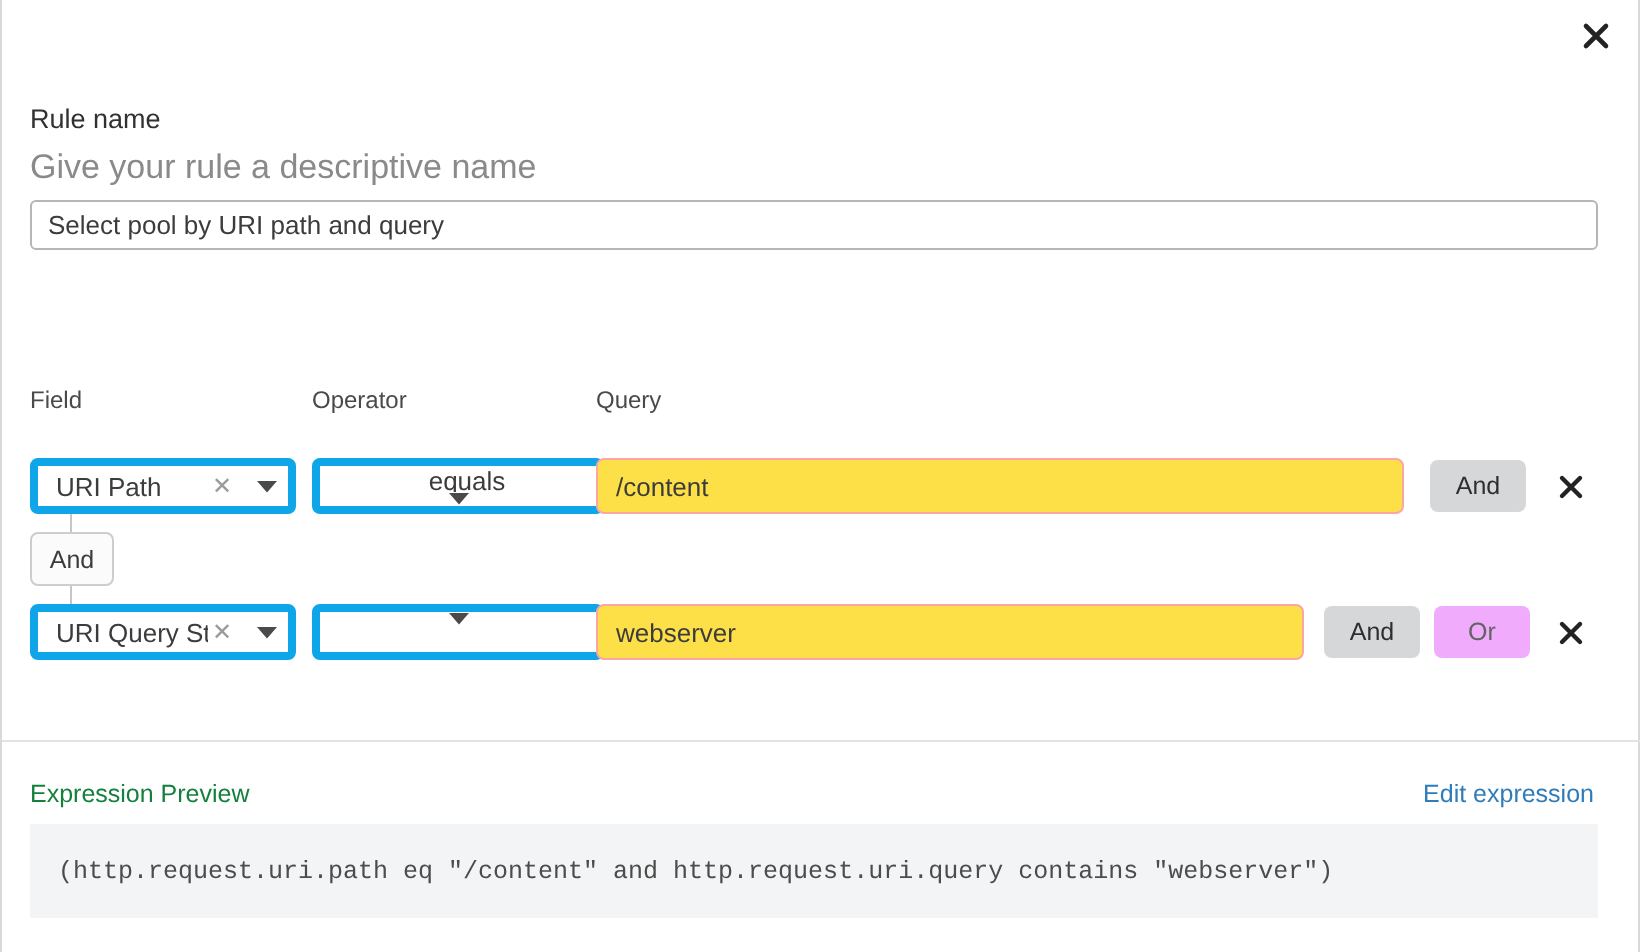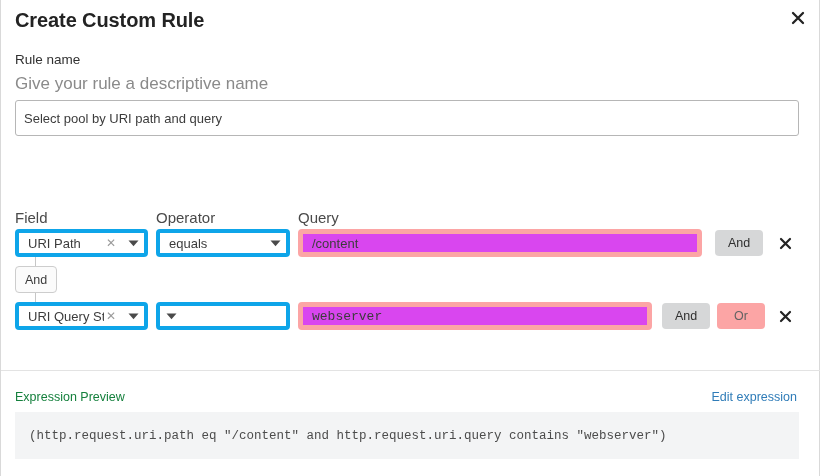--- a/index.html
+++ b/index.html
@@ -66,21 +66,21 @@
   .rule-name-help {
     position: absolute;
     left: 14px;
     top: 74px;
   }
   .rule-name-input {
     position: absolute;
     left: 14px;
     top: 100px;
     width: 784px;
-    height: 36px;
+    height: 25px;
     box-sizing: border-box;
     border: 1px solid #b6b6b6;
     border-radius: 3px;
     background: #fff;
     font-family: "Liberation Sans", sans-serif;
     font-size: 13px;
     color: #3c3c3c;
     padding: 0 8px;
     outline: none;
   }
@@ -89,22 +89,22 @@
     position: absolute;
     left: 14px;
     top: 173px;
     font-size: 14.5px;
     font-weight: bold;
     color: #232323;
   }
 
   .col-label {
     position: absolute;
-    top: 209px;
-    font-size: 15px;
+    top: 193px;
+    font-size: 12px;
     color: #4a4a4a;
   }
   .col-label.field { left: 14px; }
   .col-label.operator { left: 155px; }
   .col-label.value { left: 297px; }
 
   .row { position: absolute; left: 0; width: 820px; }
   .row1 { top: 229px; }
   .row2 { top: 302px; }
 
@@ -113,21 +113,21 @@
     height: 28px;
     box-sizing: border-box;
     border: 4px solid #0ea5e9;
     border-radius: 4px;
     background: #fff;
     display: flex;
     align-items: center;
     cursor: pointer;
   }
   .select.field-select { left: 14px; width: 133px; }
-  .select.operator-select { left: 155px; width: 134px; }
+  .select.operator-select { left: 155px; width: 146px; flex-direction: column; }
 
   .select-text {
     font-size: 13px;
     color: #3c3c3c;
     padding-left: 9px;
     flex: 1;
     white-space: nowrap;
     overflow: hidden;
   }
   .clear-x {
@@ -143,49 +143,49 @@
     align-items: center;
     justify-content: center;
   }
   .caret svg { display: block; }
 
   .value-input {
     position: absolute;
     left: 297px;
     height: 28px;
     box-sizing: border-box;
-    border: 5px solid #fca5a5;
+    border: 1px solid #fca5a5;
     border-radius: 4px;
-    background: #d946ef;
+    background: #fde047;
     font-family: "Liberation Sans", sans-serif;
     font-size: 13px;
     color: #3c3c3c;
     padding: 0 9px;
     outline: none;
   }
   .value-input.wide { width: 404px; }
-  .value-input.narrow { width: 354px; font-family: Liberation Mono, monospace; }
+  .value-input.narrow { width: 354px; }
 
   .logic-btn {
     position: absolute;
     height: 26px;
     min-width: 48px;
     box-sizing: border-box;
     border: none;
     border-radius: 4px;
     font-family: "Liberation Sans", sans-serif;
     font-size: 12.5px;
     cursor: pointer;
     display: flex;
     align-items: center;
     justify-content: center;
     top: 1px;
   }
   .logic-btn.active { background: #d6d7d8; color: #2f2f2f; }
-  .logic-btn.inactive { background: #fca5a5; color: #636363; }
+  .logic-btn.inactive { background: #f0abfc; color: #636363; }
 
   .r1-and { left: 714px; width: 48px; }
   .r2-and { left: 661px; width: 48px; }
   .r2-or  { left: 716px; width: 48px; }
 
   .delete-x {
     position: absolute;
     width: 22px;
     height: 26px;
     top: 1px;
@@ -273,21 +273,20 @@
     font-size: 12.5px;
     color: #4c4c4c;
     white-space: pre;
   }
 </style>
 </head>
 <body>
 
 <div class="dialog">
 
-  <div class="title">Create Custom Rule</div>
 
   <div class="close-btn">
     <svg width="14" height="14" viewBox="0 0 14 14" aria-hidden="true">
       <path d="M2 2 L12 12 M12 2 L2 12" stroke="#232323" stroke-width="2.3" stroke-linecap="round"></path>
     </svg>
   </div>
 
   <div class="label-strong rule-name-label">Rule name</div>
   <div class="helper rule-name-help">Give your rule a descriptive name</div>
   <input class="rule-name-input" value="Select pool by URI path and query" placeholder="Rule name" style="">

